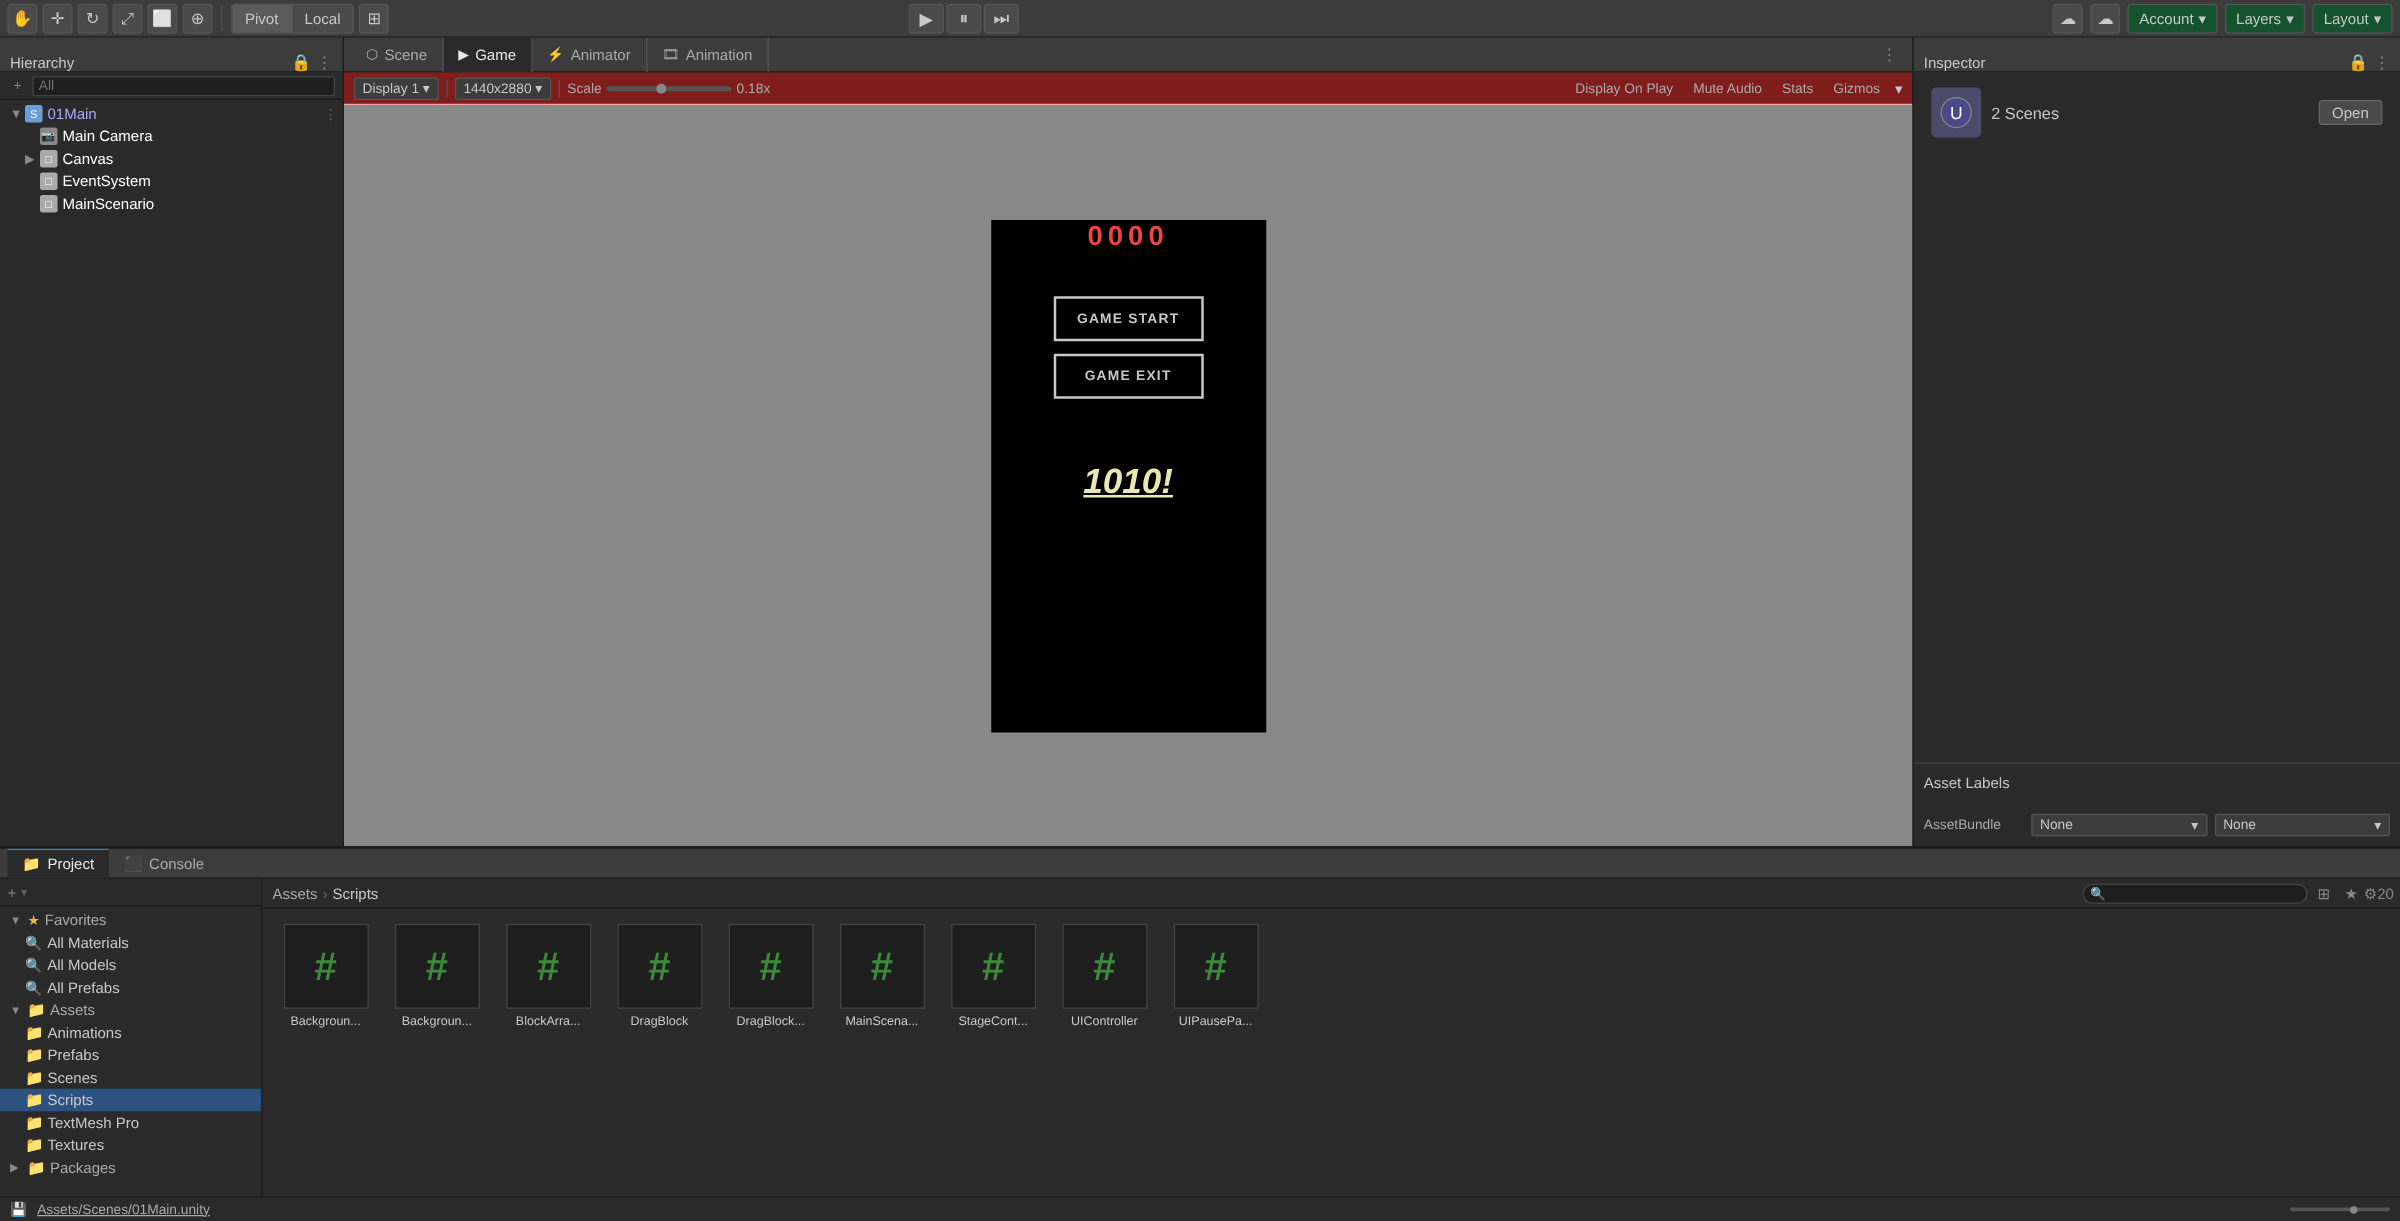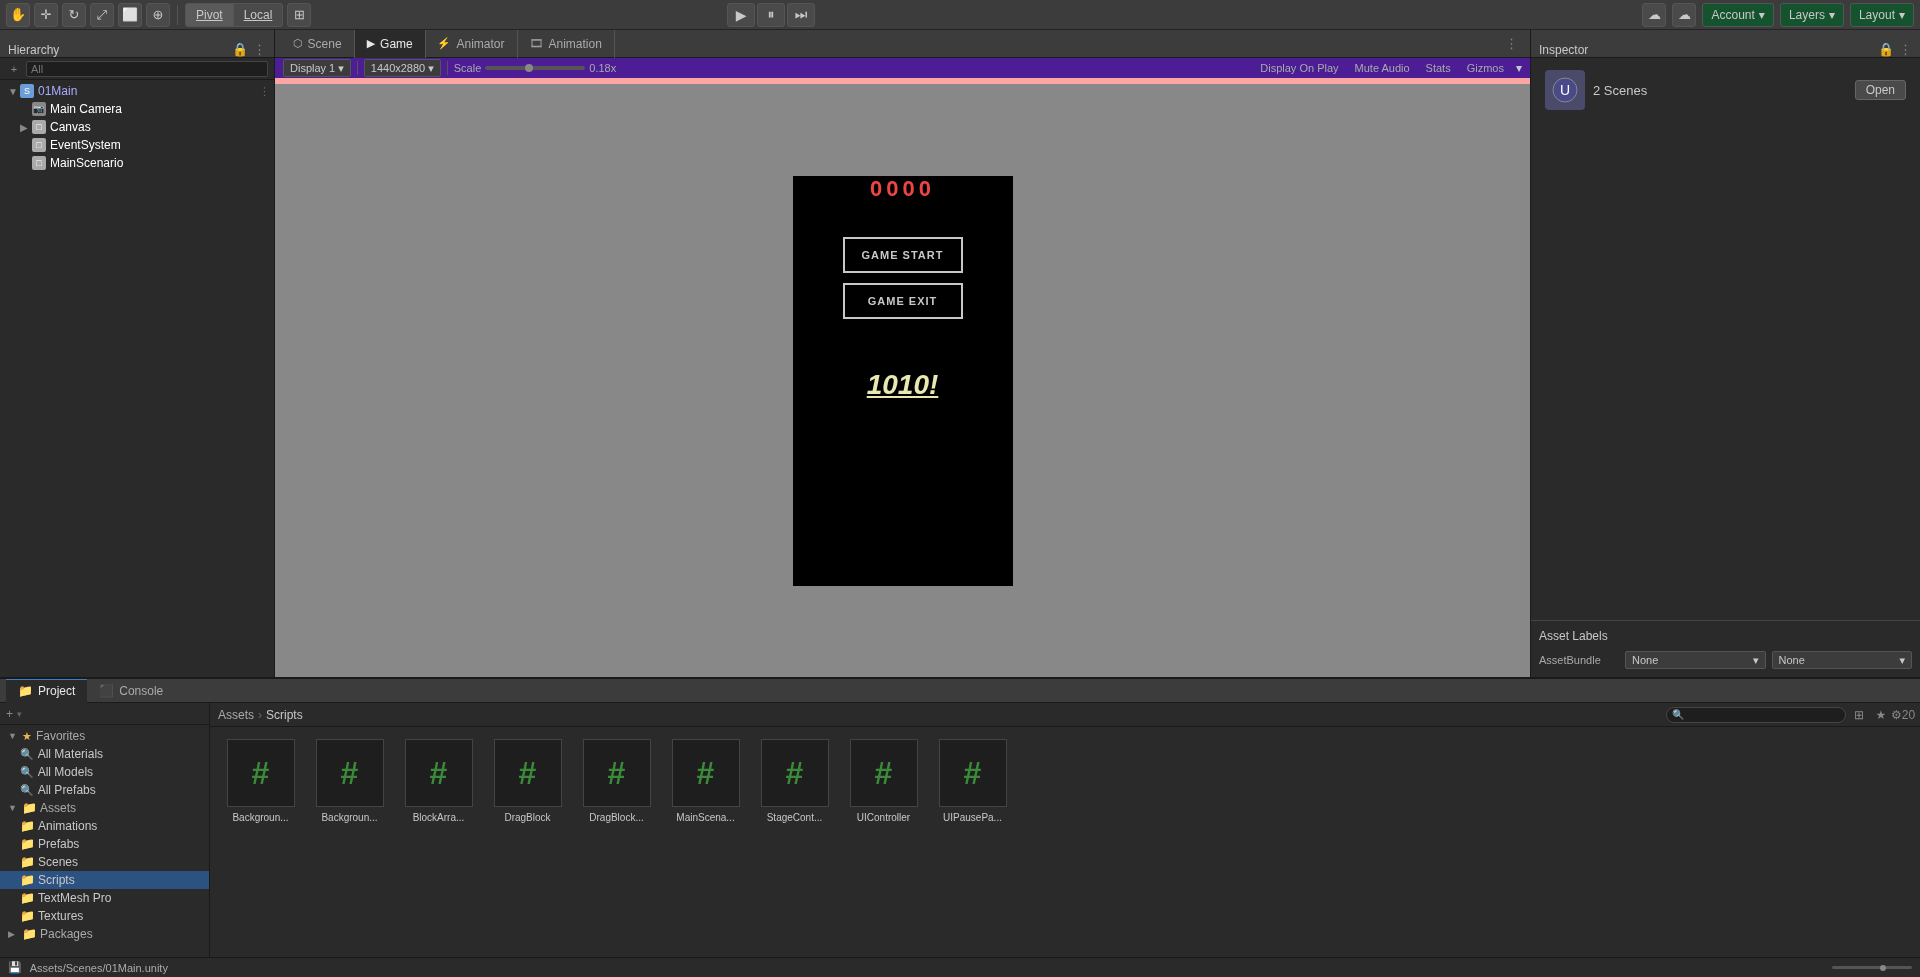--- a/index.html
+++ b/index.html
@@ -45,21 +45,20 @@
       height: 24px;
     }
     .toolbar-btn-group .tbtn {
       padding: 0 10px;
       height: 100%;
       display: flex; align-items: center;
       cursor: pointer;
       color: #c8c8c8;
       font-size: 12px;
       border-right: 1px solid #555;
-      text-decoration: underline;
     }
     .toolbar-btn-group .tbtn:last-child { border-right: none; }
     .toolbar-btn-group .tbtn.active { background: #5a5a5a; }
 
     .play-controls {
       display: flex; align-items: center; gap: 2px;
       margin: 0 auto;
     }
     .play-btn {
       width: 28px; height: 24px;
@@ -234,26 +233,26 @@
     .tab.active {
       background: #2a2a2a;
       color: #e8e8e8;
     }
     .tab-icon { font-size: 11px; }
     .tab-more { margin-left: auto; color: #888; cursor: pointer; font-size: 13px; padding: 0 6px; }
 
     
     .viewport-controls {
       height: 26px;
-      background: #4c1d95;
+      background: #7f1d1d;
       display: flex;
       align-items: center;
       padding: 0 8px;
       gap: 6px;
-      border-bottom: 6px solid #fca5a5;
+      border-bottom: 1px solid #fca5a5;
       flex-shrink: 0;
     }
     .vc-dropdown {
       background: #3c3c3c;
       border: 1px solid #555;
       border-radius: 2px;
       padding: 1px 6px;
       height: 18px;
       display: flex; align-items: center; gap: 3px;
       cursor: pointer;
@@ -383,21 +382,21 @@
       cursor: pointer;
     }
     .asset-labels-section {
       margin-top: auto;
       border-top: 1px solid #444;
       padding: 8px;
     }
     .asset-labels-title {
       font-size: 12px;
       color: #c8c8c8;
-      margin-bottom: 8px;
+      margin-bottom: 18px;
     }
     .asset-bundle-row {
       display: flex;
       align-items: center;
       gap: 6px;
     }
     .ab-label { font-size: 11px; color: #aaa; width: 80px; }
     .ab-dropdown {
       flex: 1;
       background: #3c3c3c;
@@ -577,21 +576,21 @@
       background: #2a2a2a;
       border-top: 1px solid #1a1a1a;
       display: flex;
       align-items: center;
       padding: 0 8px;
       font-size: 11px;
       color: #888;
       flex-shrink: 0;
       gap: 8px;
     }
-    .status-path { color: #aaa; }
+    .status-path { color: #aaa; text-decoration: underline; }
     .status-right { margin-left: auto; display: flex; gap: 4px; align-items: center; }
     .status-slider { width: 80px; height: 3px; background: #555; border-radius: 2px; position: relative; }
     .status-thumb { width: 6px; height: 6px; background: #888; border-radius: 50%; position: absolute; top: -1.5px; left: 60%; }
 
     
     ::-webkit-scrollbar { width: 6px; height: 6px; }
     ::-webkit-scrollbar-track { background: #1e1e1e; }
     ::-webkit-scrollbar-thumb { background: #555; border-radius: 3px; }
 
     .lock-icon { font-size: 13px; }

